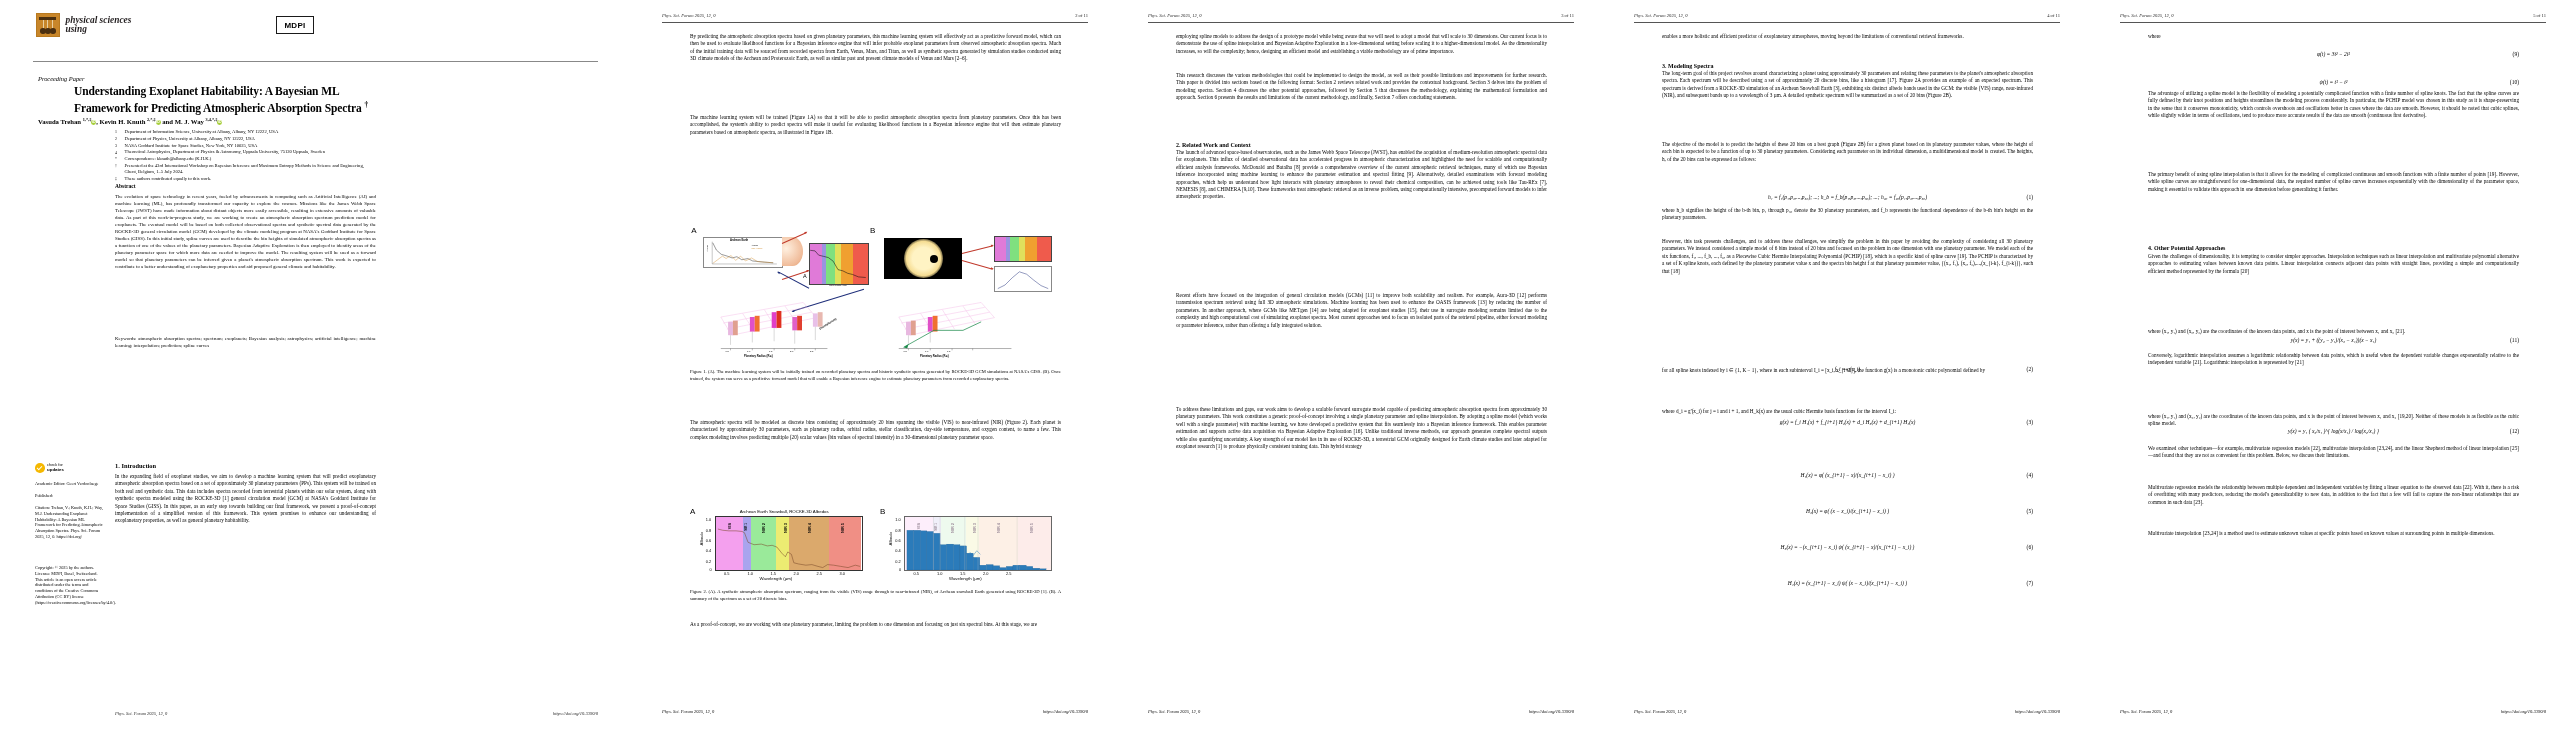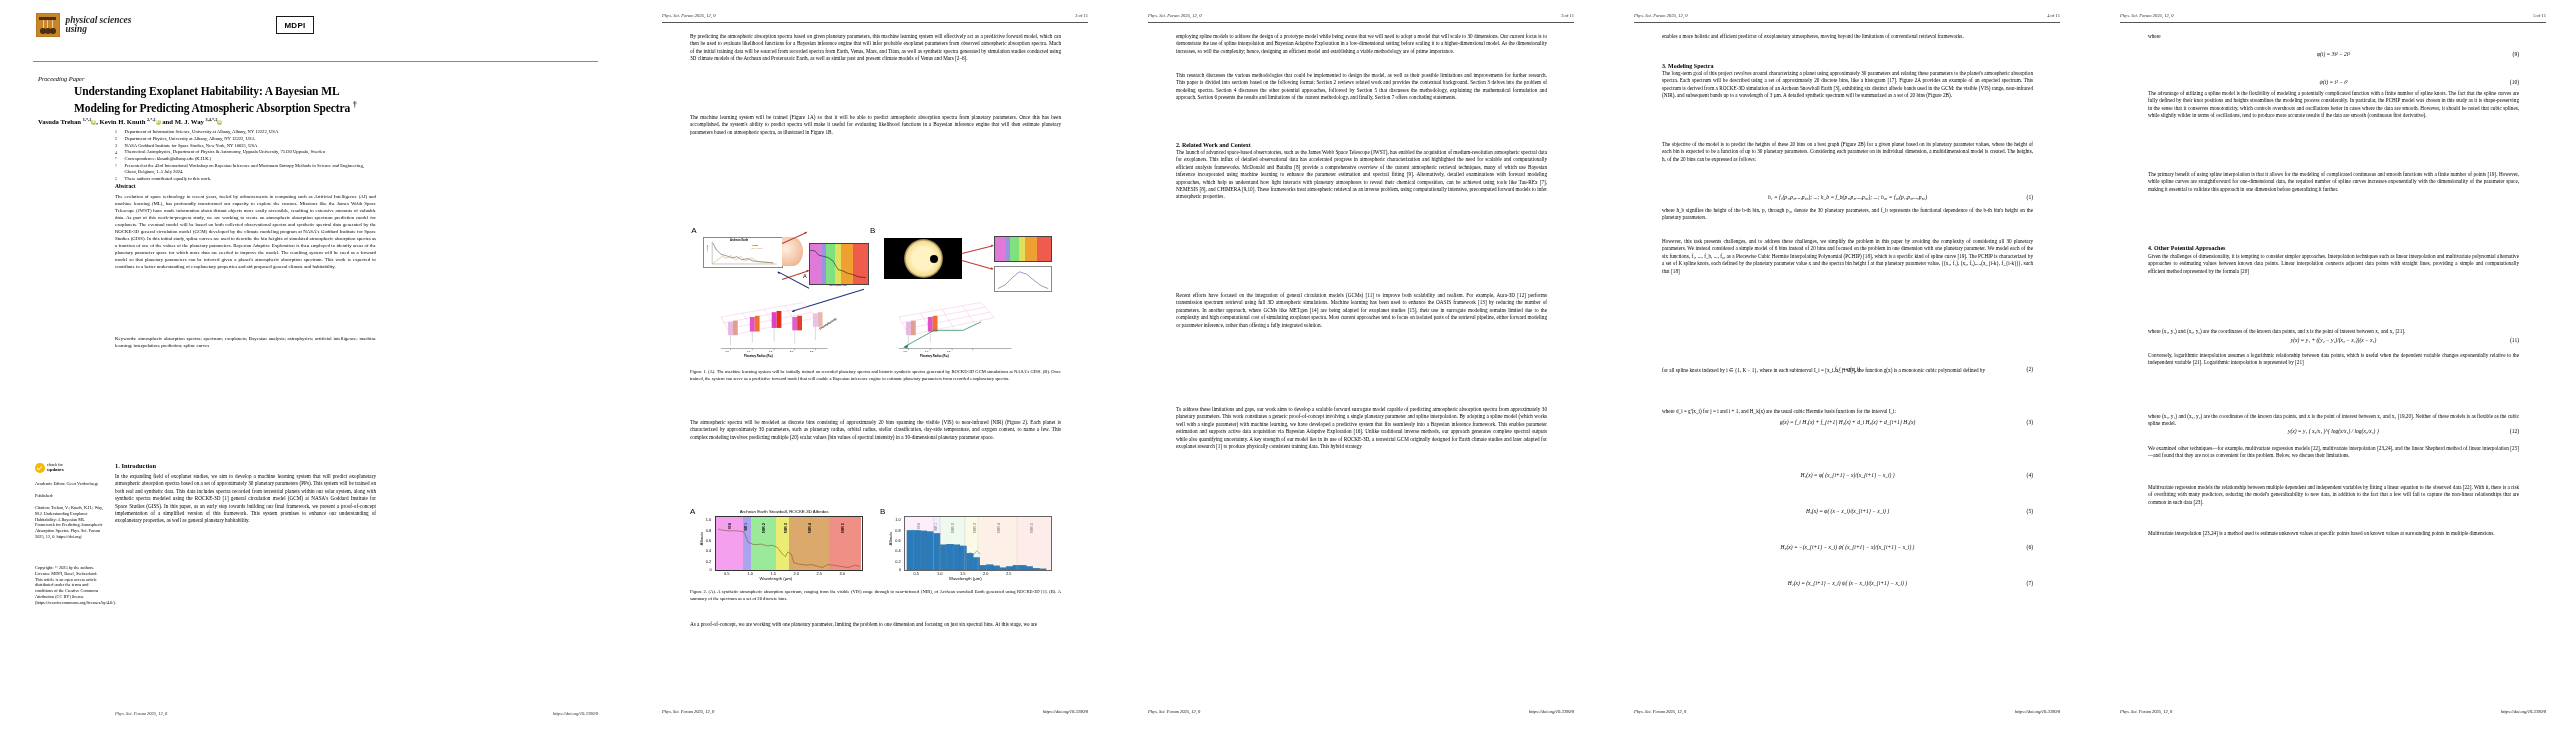--- a/index.html
+++ b/index.html
@@ -108,21 +108,21 @@
       <div>physical sciences</div>
       <div>using</div>
     </div>
   </div>
   <div class="mdpi">MDPI</div>
   <div class="rule1"></div>
 
   <div class="ptype">Proceeding Paper</div>
   <div class="ptitle">
     <span>Understanding Exoplanet Habitability: A Bayesian ML</span><br>
-    <span>Modeling for Predicting Atmospheric Absorption Spectra</span> <sup>†</sup>
+    <span>Framework for Predicting Atmospheric Absorption Spectra</span> <sup>†</sup>
   </div>
 
   <div class="pauth">
     Vasuda Trehan <sup>1,*,‡</sup><span class="orcid">iD</span>, Kevin H. Knuth <sup>2,*,‡</sup><span class="orcid">iD</span> and M. J. Way <sup>3,4,*,‡</sup><span class="orcid">iD</span>
   </div>
 
   <div class="afflist">
     <div class="affrow">
         <div class="affmark">1</div>
         <div class="afftxt">Department of Information Science, University at Albany, Albany, NY 12222, USA</div>

